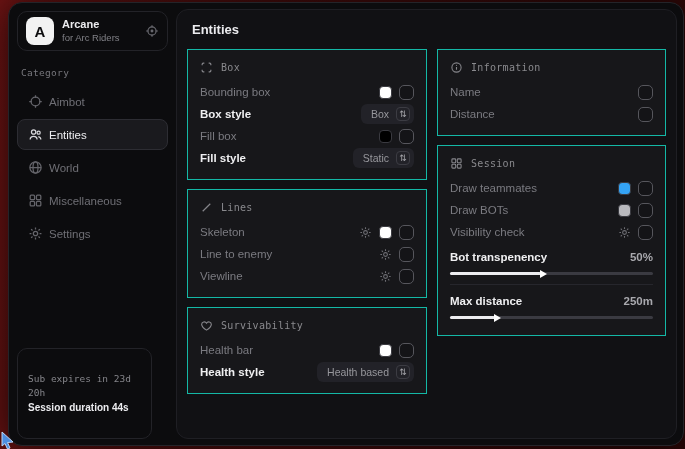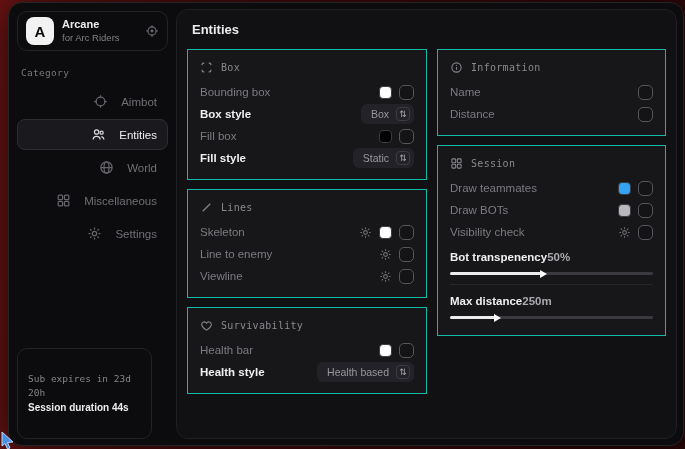--- a/index.html
+++ b/index.html
@@ -28,23 +28,23 @@
   }
   .brand-meta { flex:1; min-width:0; line-height:1.25; }
   .brand-title { font-size:11px; font-weight:700; color:#ececef; }
   .brand-sub { font-size:9.5px; color:#808086; }
   .brand-gear { color:#6a6a70; display:flex; }
   .cat-label {
     margin:16px 4px 8px 4px; font-family:"DejaVu Sans Mono", monospace;
     font-size:9.5px; color:#77777c; letter-spacing:.3px;
   }
   .nav-item {
-    display:flex; align-items:center; gap:13px; padding:7px 10px; margin-bottom:2px;
+    display:flex; align-items:center; gap:6px; padding:7px 10px; margin-bottom:2px;
     border:1px solid transparent; border-radius:8px;
-    color:#6f6f75; font-size:11.5px; cursor:default;justify-content:flex-end;
+    color:#6f6f75; font-size:11.5px; cursor:default;
   }
   .nav-item .nicon { display:flex; color:#65656b; }
   .nav-item.active { background:#1a1a1e; border-color:#2d2d33; color:#ececef; }
   .nav-item.active .nicon { color:#d8d8dc; }
   .side-footer {
     position:absolute; left:8px; right:24px; bottom:6px;
     border:1px solid #232328; border-radius:10px; padding:23px 10px; line-height:1.5;
   }
   .foot-1 { font-family:"DejaVu Sans Mono", monospace; font-size:9.5px; color:#85858a; }
   .foot-2 { font-size:10px; font-weight:700; color:#ececef; }
@@ -77,21 +77,21 @@
   .dropdown {
     display:flex; align-items:center; gap:7px; background:#222228;
     border-radius:6px; padding:3px 4px 3px 10px; color:#97979c; font-size:10.5px;
   }
   .dd-ic {
     width:14px; height:14px; border:1px solid #3c3c43; border-radius:4px;
     display:flex; align-items:center; justify-content:center;
     font-size:9px; color:#a5a5aa; line-height:1;
   }
   .slider-group { margin-top:4px; }
-  .slider-head { display:flex; align-items:center; height:20px; }
+  .slider-head { display:flex; justify-content:space-between; align-items:center; height:20px; }
   .slider-val { font-size:11.5px; font-weight:600; color:#a9a9ae; }
   .track { position:relative; height:3px; background:#3a3a41; border-radius:2px; margin:5px 0 6px 0; }
   .fill { position:absolute; left:0; top:0; height:3px; background:#ececef; border-radius:2px; }
   .thumb {
     position:absolute; right:-6px; top:50%; transform:translateY(-50%);
     width:0; height:0; border-left:7px solid #fff;
     border-top:4px solid transparent; border-bottom:4px solid transparent;
   }
   .divider { height:1px; background:#26262c; margin:9px 0 6px 0; }
   .cursor { position:absolute; left:0px; top:431px; z-index:9; }

